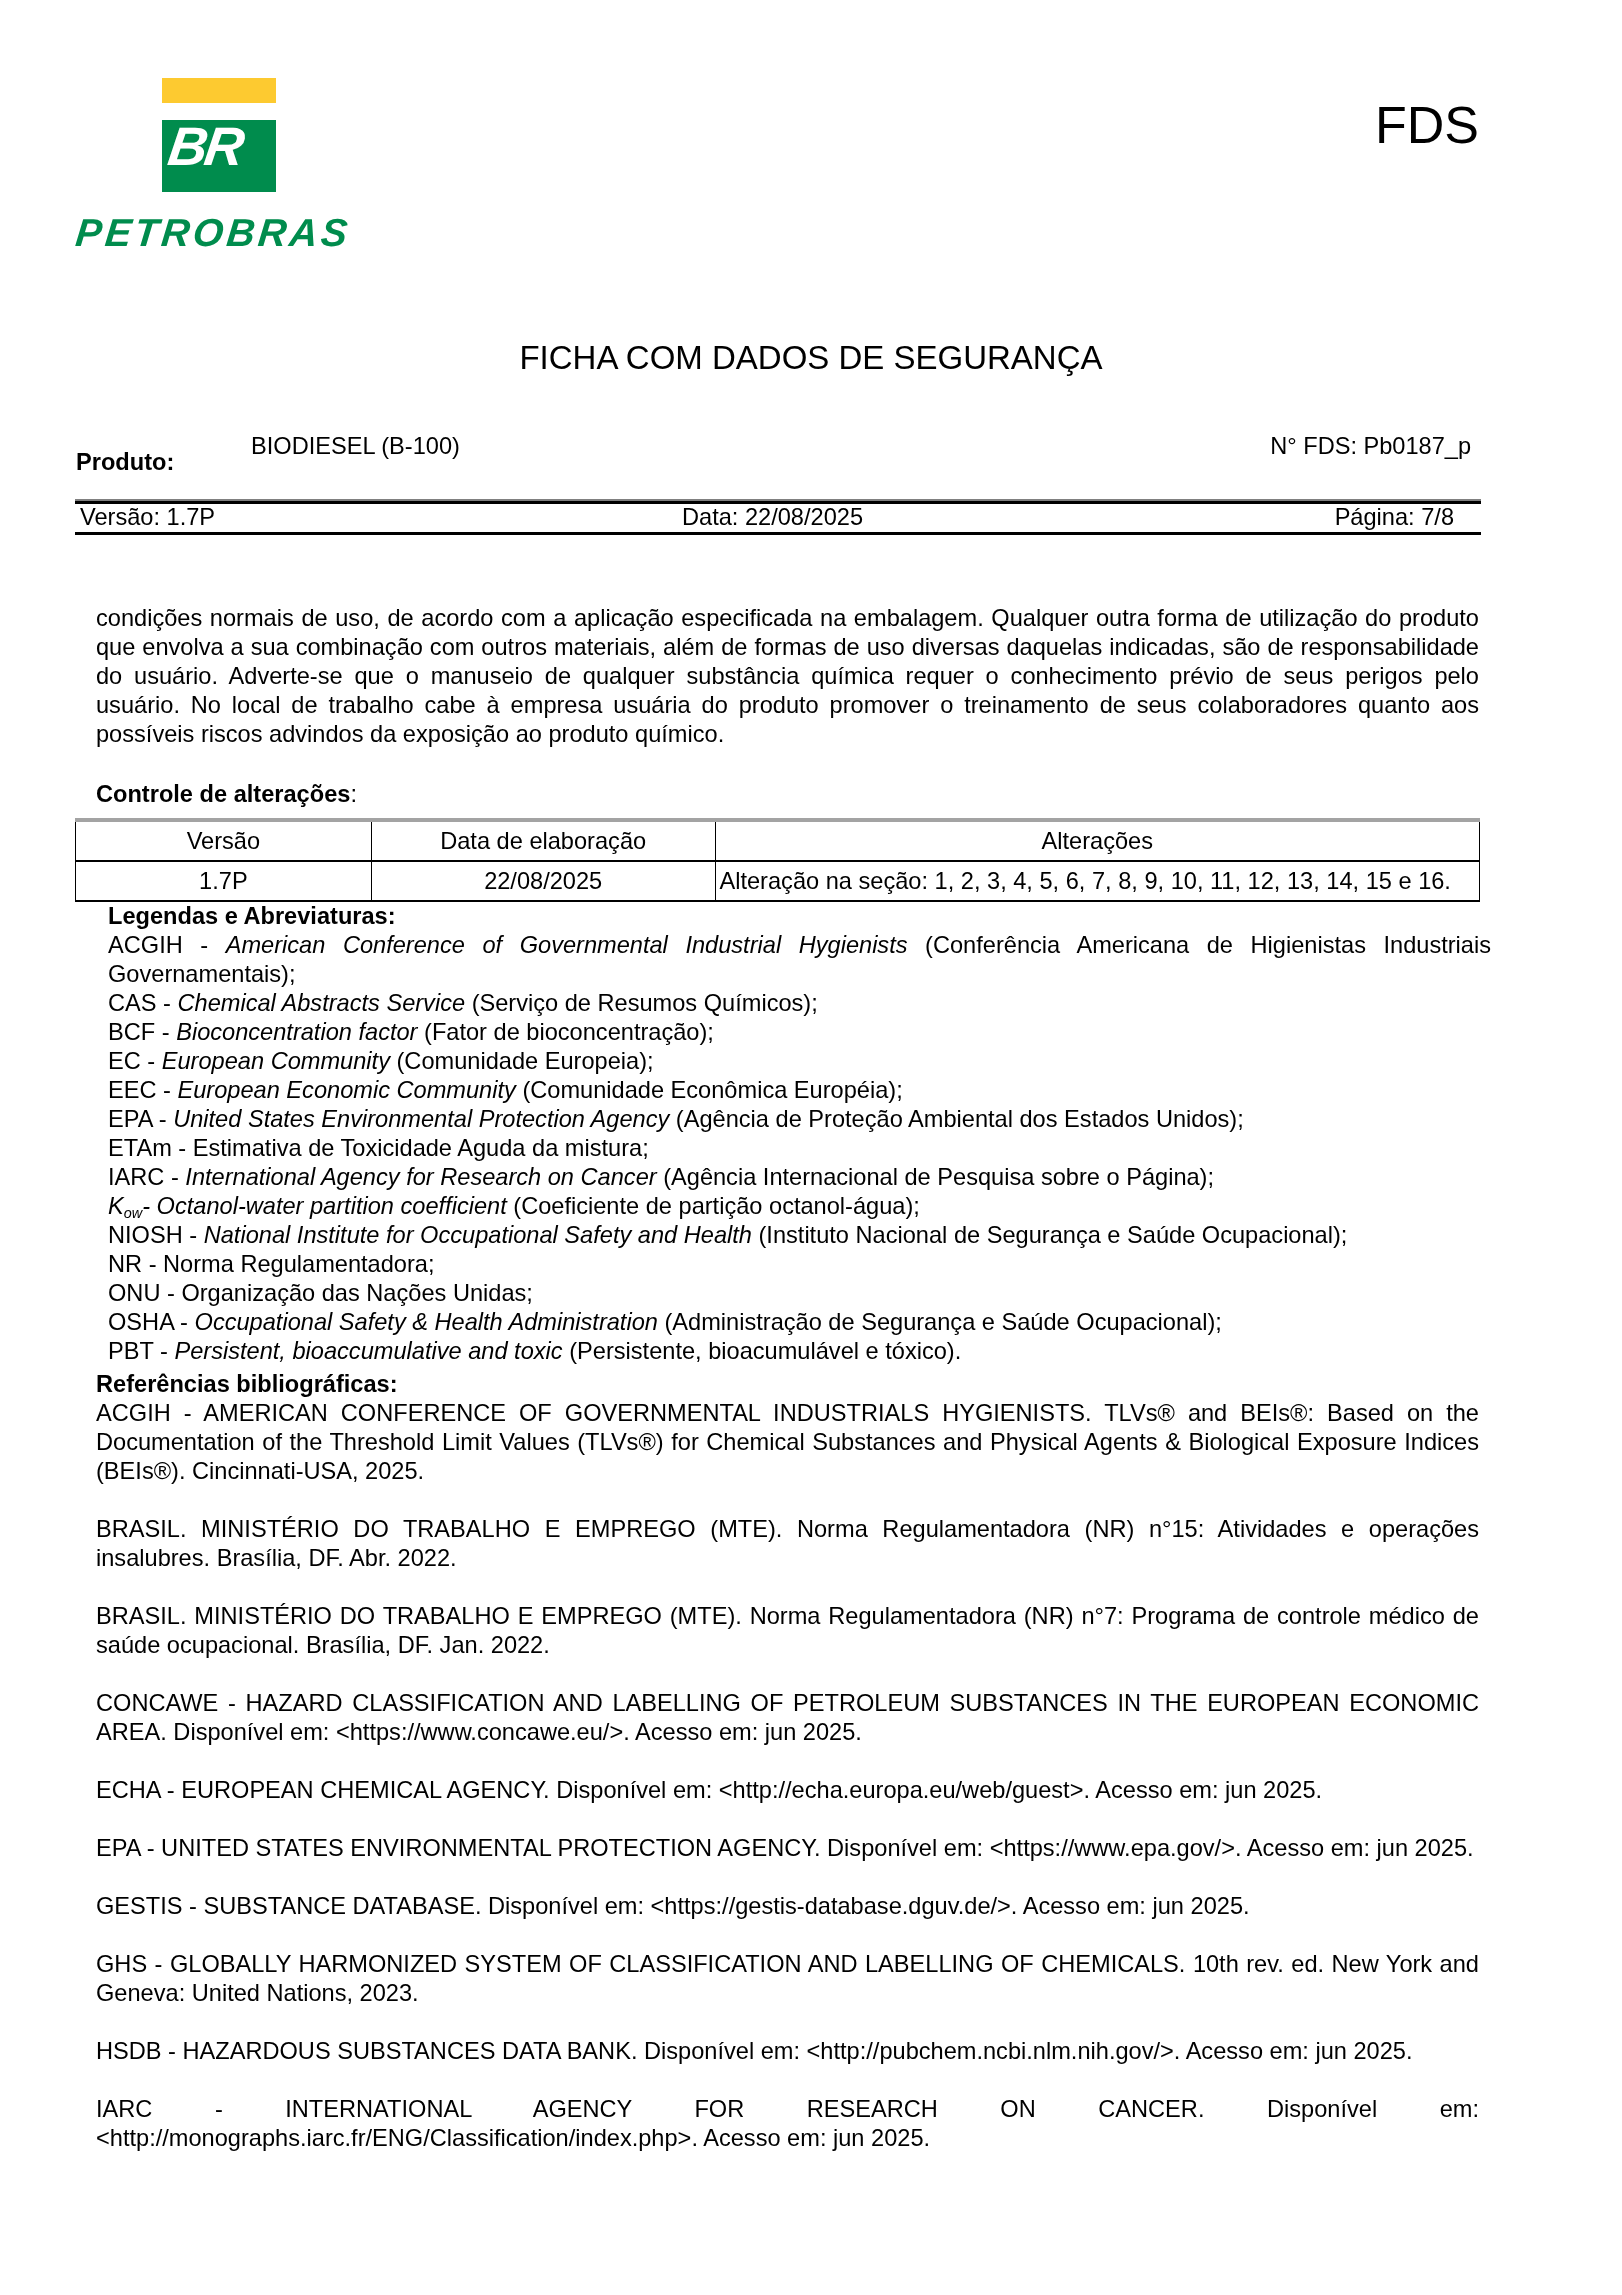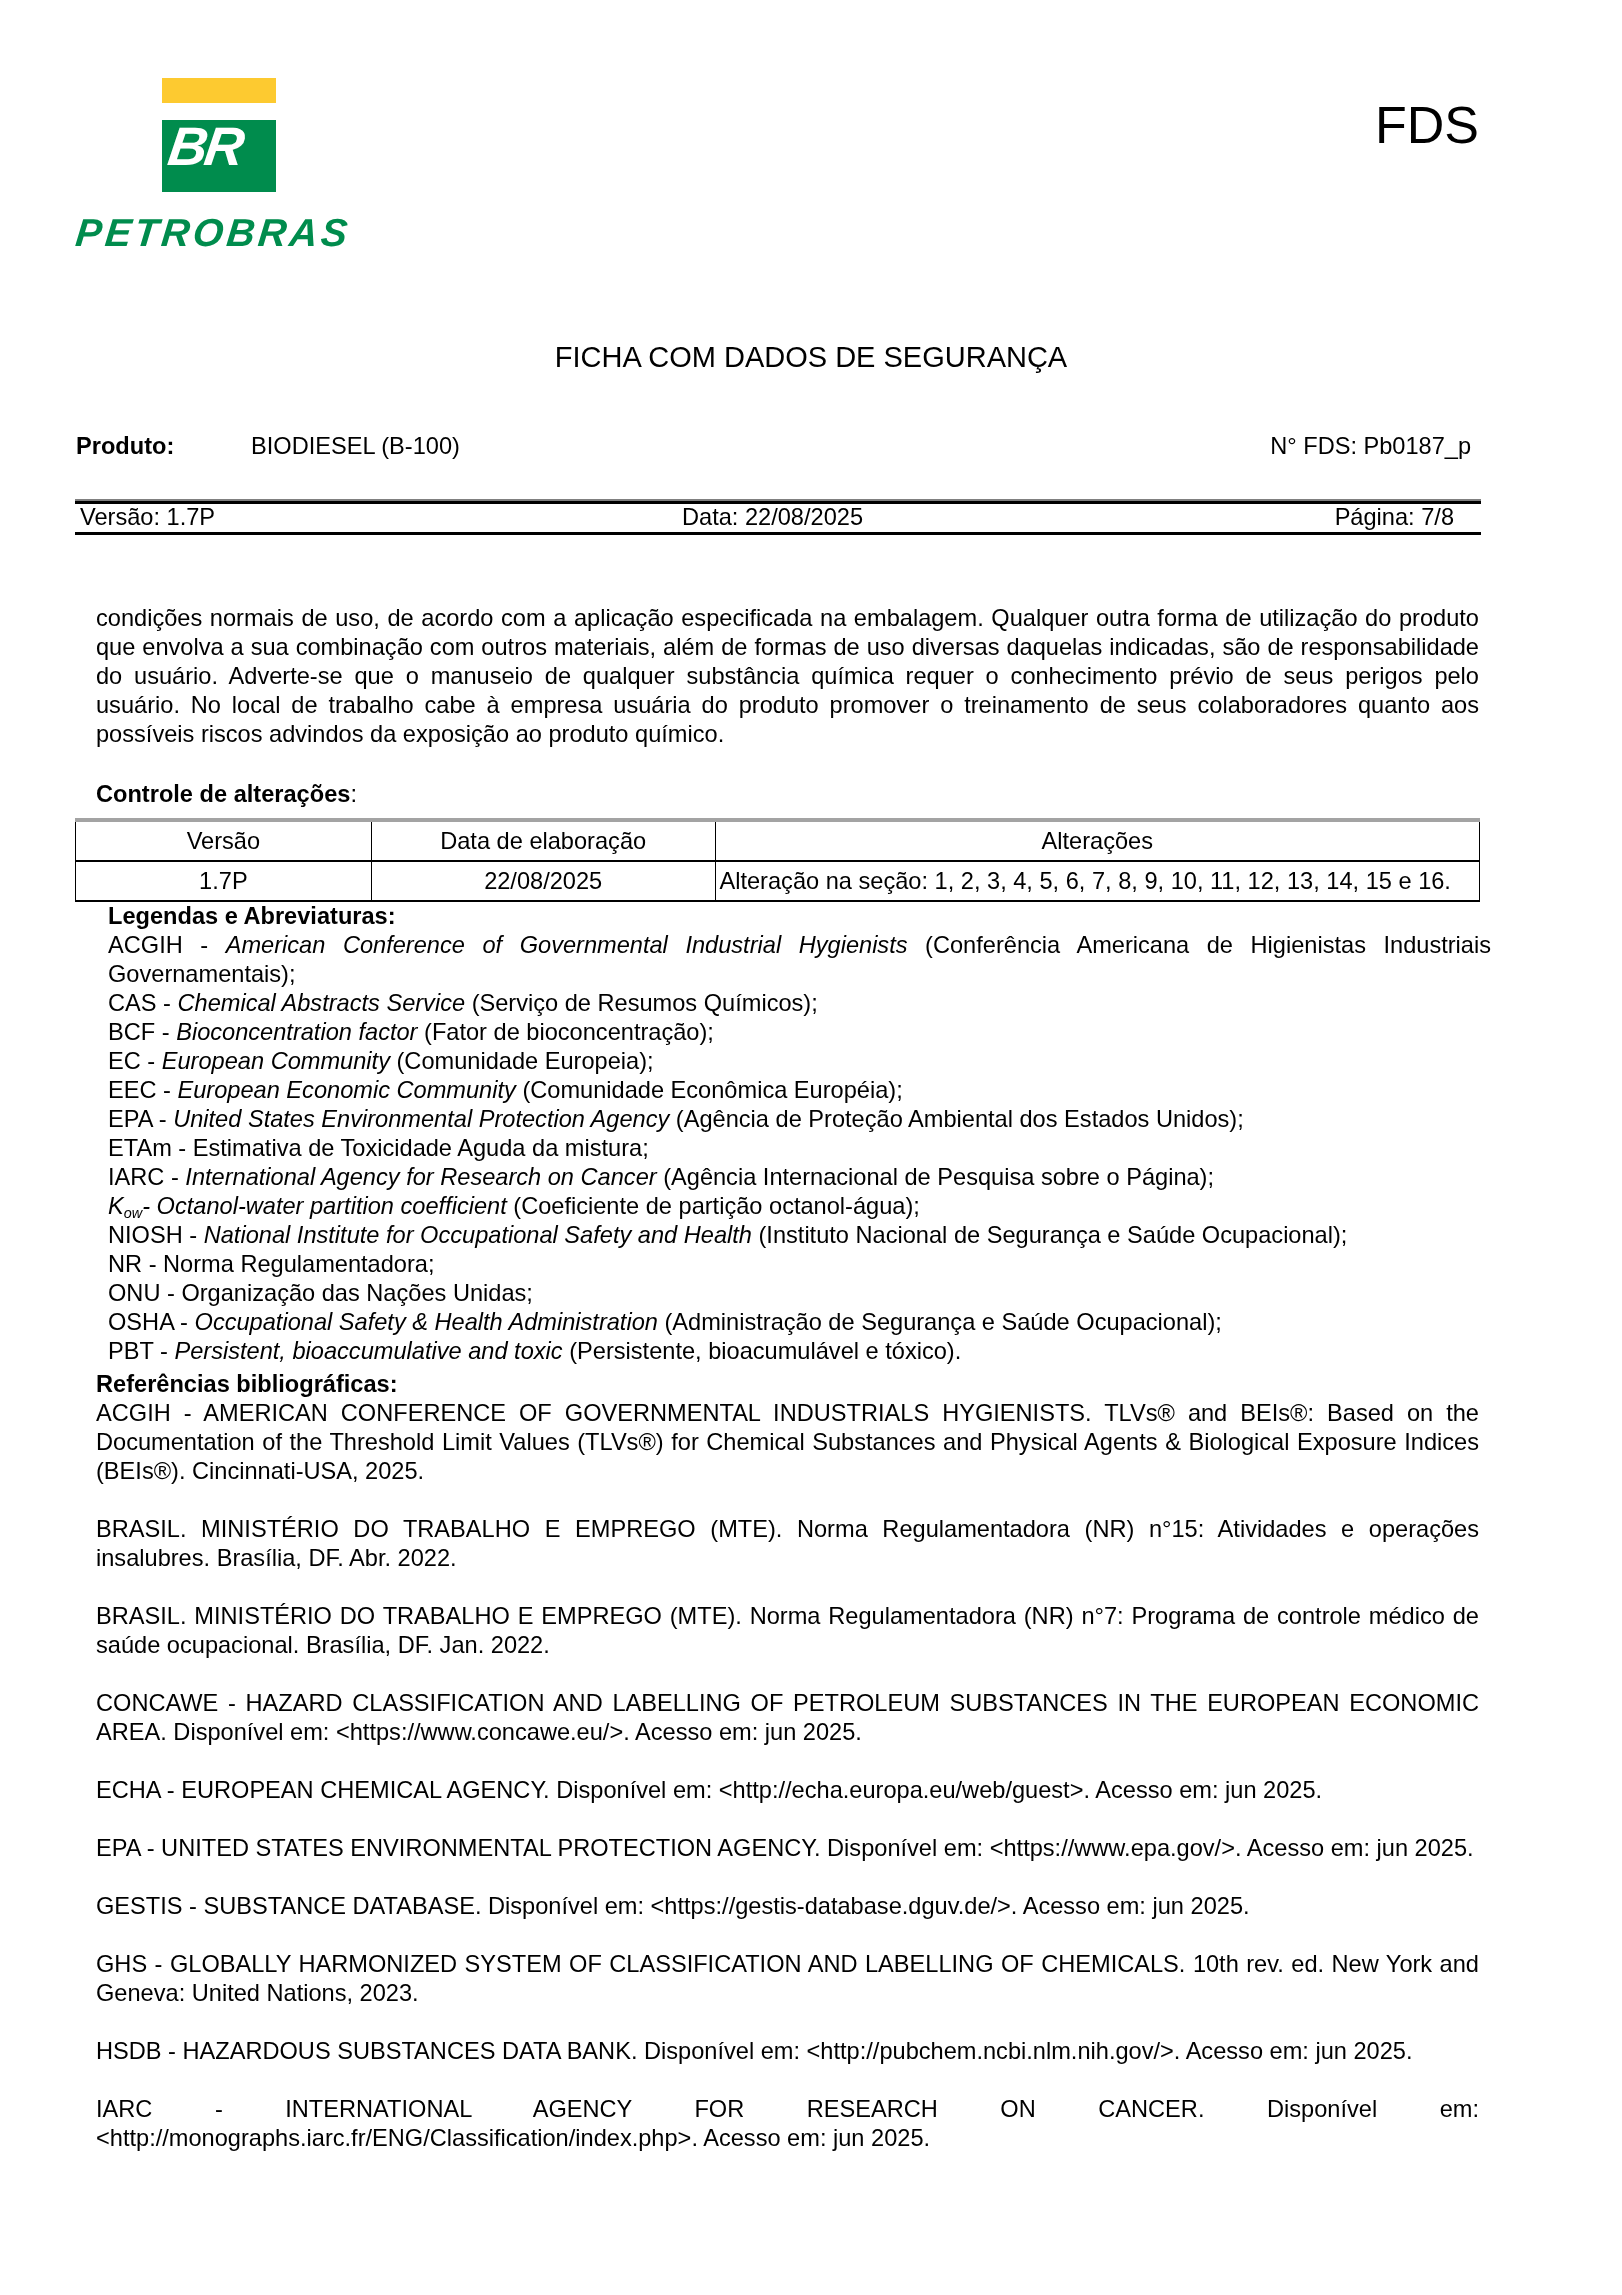--- a/index.html
+++ b/index.html
@@ -13,24 +13,24 @@
                 overflow: hidden; }
   .logo-br { position: absolute; left: 6.5px; top: -1.3px; width: 105px; height: 52px;
              color: #fff; font-weight: bold; font-style: italic; font-size: 54px;
              letter-spacing: -2.6px; line-height: 54px; font-family: "Liberation Sans", sans-serif;
              transform: skewX(-8deg); }
   .logo-word { left: 76px; top: 213px; font-size: 39px; font-weight: bold; font-style: italic;
                color: #008c4d; letter-spacing: 3.3px; line-height: 39px; transform: skewX(-6deg); }
 
   .fds-mark { left: 1374px; top: 98px; width: 105px; text-align: right; font-size: 52px; line-height: 55px; }
 
-  .doc-title { left: 0; width: 1622px; top: 339px; text-align: center; font-size: 29px; line-height: 37px; }
+  .doc-title { left: 0; width: 1622px; top: 339px; text-align: center; font-size: 33px; line-height: 37px; }
 
   .meta-row { left: 76px; width: 1403px; font-size: 23.6px; line-height: 26px; }
-  .prod-label { font-weight: bold; position: absolute; left: 0; }
+  .prod-label { font-weight: bold; position: absolute; left: 0; margin-top: 16px; }
   .prod-value { position: absolute; left: 175px; }
   .fds-number { position: absolute; right: 7.9px; }
 
   .rule { left: 75px; width: 1406px; background: #000; }
   .rule.grey { background: #808080; }
 
   .ver-row { left: 80px; width: 1374px; top: 504px; font-size: 23.6px; line-height: 26px; }
   .ver-row .c { position: absolute; left: 559px; margin-left: 43px; }
   .ver-row .r { position: absolute; right: 0; }
 

